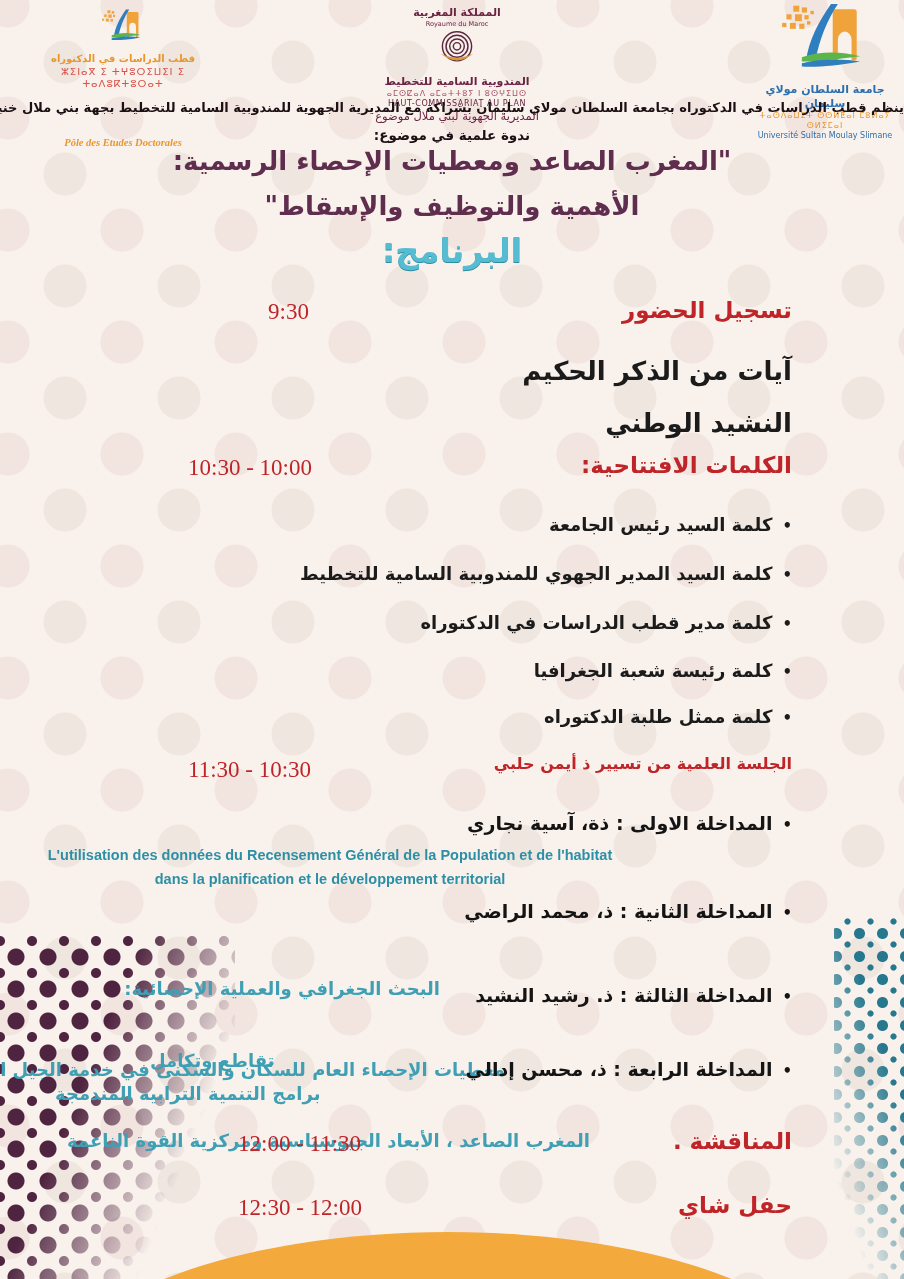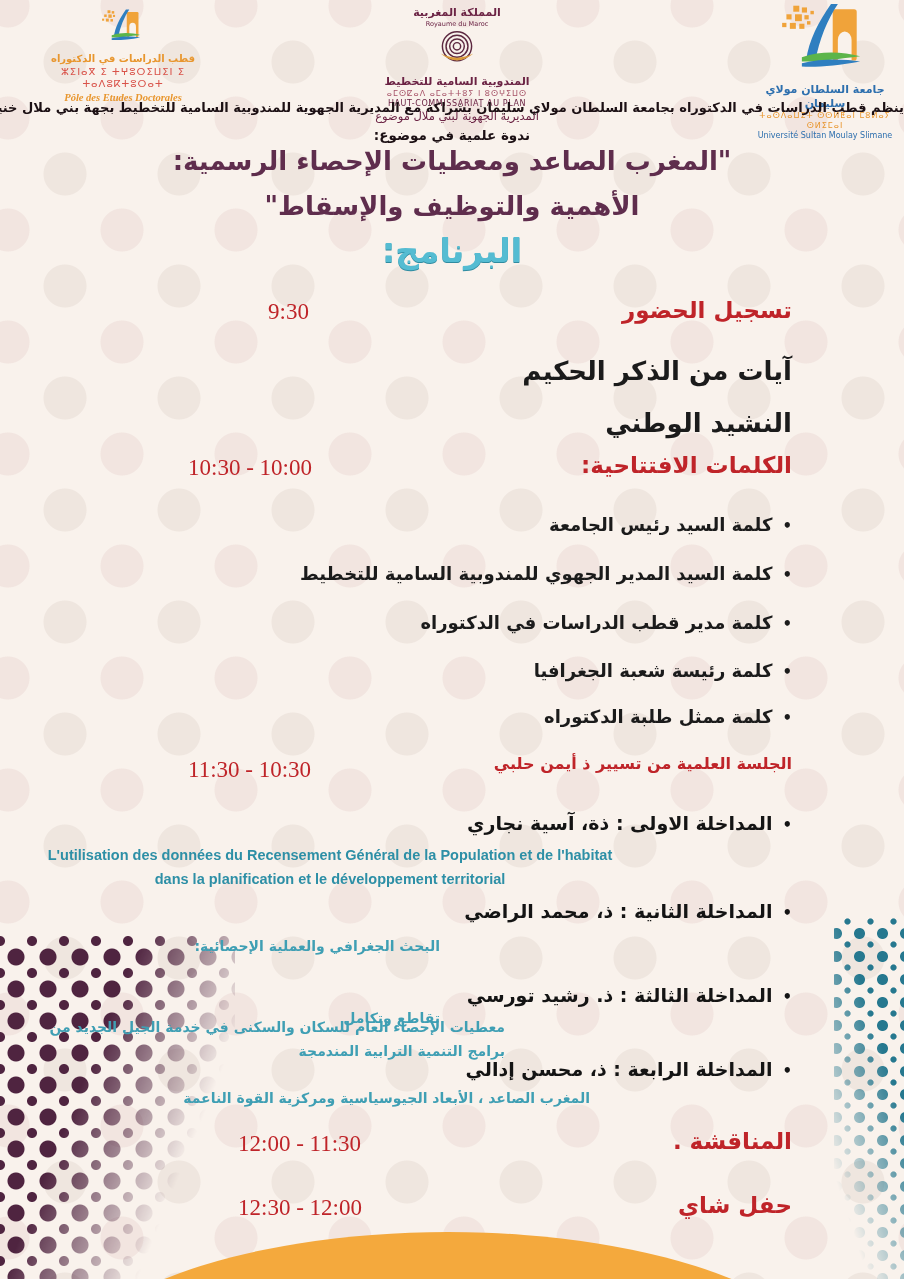--- a/index.html
+++ b/index.html
@@ -15,21 +15,21 @@
     background-position:8px 6px,65px 62px;
     font-family:"DejaVu Sans", sans-serif;
   }
   .abs{position:absolute;}
   .ctr{left:0;right:0;text-align:center;}
   
   .logo{position:absolute;text-align:center;line-height:1.25;}
   .left-logo{left:48px;top:8px;width:150px;}
   .left-logo .l-ar{color:#e8962e;font-weight:bold;font-size:10px;margin-top:2px;}
   .left-logo .l-tf{color:#d9534a;font-size:10px;letter-spacing:1px;}
-  .left-logo .l-fr{color:#e8962e;font-size:10.5px;font-style:italic;font-weight:bold;font-family:"Liberation Serif",serif;}
+  .left-logo .l-fr{color:#e8962e;font-size:10.5px;font-style:italic;font-weight:bold;font-family:"Liberation Serif",serif;margin-top:45px;}
   .center-logo{left:362px;top:6px;width:190px;}
   .center-logo .c-k-ar{color:#6b2344;font-weight:bold;font-size:11px;}
   .center-logo .c-k-fr{color:#6b2344;font-size:6.5px;}
   .center-logo .c-ar{color:#6b2344;font-weight:bold;font-size:11px;}
   .center-logo .c-tf{color:#a8556a;font-size:8px;letter-spacing:1px;}
   .center-logo .c-fr{color:#6b2344;font-size:8px;letter-spacing:.6px;}
   .center-logo .c-dir{color:#6b2344;font-size:11.5px;}
   .right-logo{left:752px;top:4px;width:146px;}
   .right-logo .r-ar{color:#2d6fae;font-weight:bold;font-size:11px;margin-top:2px;}
   .right-logo .r-tf{color:#e8962e;font-size:8px;letter-spacing:1px;}
@@ -49,21 +49,21 @@
   .row-quran{top:356px;} .row-anthem{top:408px;}
   .row-open{top:452px;} .time-open{left:188px;top:455px;}
   .bullet-row{position:absolute;right:112px;direction:rtl;color:#1b1b1b;font-size:18px;font-weight:600;white-space:nowrap;}
   .blt{margin-left:10px;font-size:15px;}
   .b1{top:514px;} .b2{top:563px;} .b3{top:612px;} .b4{top:660px;} .b5{top:706px;}
   .row-sess{top:754px;font-size:16px;margin-left:12px;} .time-sess{left:188px;top:757px;}
   .m-row{position:absolute;right:112px;direction:rtl;color:#141414;font-size:19px;font-weight:600;white-space:nowrap;}
   .m1{top:812px;} .m2{top:900px;} .m3{top:984px;} .m4{top:1058px;}
   .topic-fr{position:absolute;left:30px;width:600px;text-align:center;color:#2d8fa6;font-weight:bold;font-size:14.5px;font-family:"Liberation Sans",sans-serif;white-space:nowrap;}
   .fr1{top:847px;} .fr2{top:871px;}
-  .topic-ar{position:absolute;text-align:right;direction:rtl;color:#3f9fb4;font-weight:600;font-size:14px;white-space:nowrap;}
+  .topic-ar{position:absolute;text-align:left;direction:rtl;color:#3f9fb4;font-weight:600;font-size:18px;white-space:nowrap;margin-top:40px;}
   .t2a{top:938px;left:150px;width:290px;} .t2b{top:1010px;left:150px;width:290px;}
   .t3a{top:1019px;left:55px;width:450px;} .t3b{top:1043px;left:55px;width:450px;}
   .t4{top:1090px;left:150px;width:440px;}
   .row-disc{top:1128px;} .time-disc{left:238px;top:1131px;}
   .row-tea{top:1192px;} .time-tea{left:238px;top:1195px;}
   
   .maroon-halftone{
     left:0;top:935px;width:235px;height:344px;
     background-image:
       radial-gradient(circle,#4f2440 8px,rgba(79,36,64,0) 9px),
@@ -182,21 +182,21 @@
   <div class="time time-sess">11:30 - 10:30</div>
 
   <div class="m-row m1"><span class="blt">•</span><span>المداخلة الاولى : ذة، آسية نجاري</span></div>
   <div class="topic-fr fr1">L'utilisation des données du Recensement Général de la Population et de l'habitat</div>
   <div class="topic-fr fr2">dans la planification et le développement territorial</div>
 
   <div class="m-row m2"><span class="blt">•</span><span>المداخلة الثانية : ذ، محمد الراضي</span></div>
   <div class="topic-ar t2a">البحث الجغرافي والعملية الإحصائية:</div>
   <div class="topic-ar t2b">تقاطع وتكامل</div>
 
-  <div class="m-row m3"><span class="blt">•</span><span>المداخلة الثالثة : ذ. رشيد تورسي</span></div>
+  <div class="m-row m3"><span class="blt">•</span><span>المداخلة الثالثة : ذ. رشيد النشيد</span></div>
   <div class="topic-ar t3a">معطيات الإحصاء العام للسكان والسكنى في خدمة الجيل الجديد من</div>
   <div class="topic-ar t3b">برامج التنمية الترابية المندمجة</div>
 
   <div class="m-row m4"><span class="blt">•</span><span>المداخلة الرابعة : ذ، محسن إدالي</span></div>
   <div class="topic-ar t4">المغرب الصاعد ، الأبعاد الجيوسياسية ومركزية القوة الناعمة</div>
 
   <div class="sched-title red row-disc">المناقشة .</div>
   <div class="time time-disc">12:00 - 11:30</div>
 
   <div class="sched-title red row-tea">حفل شاي</div>

